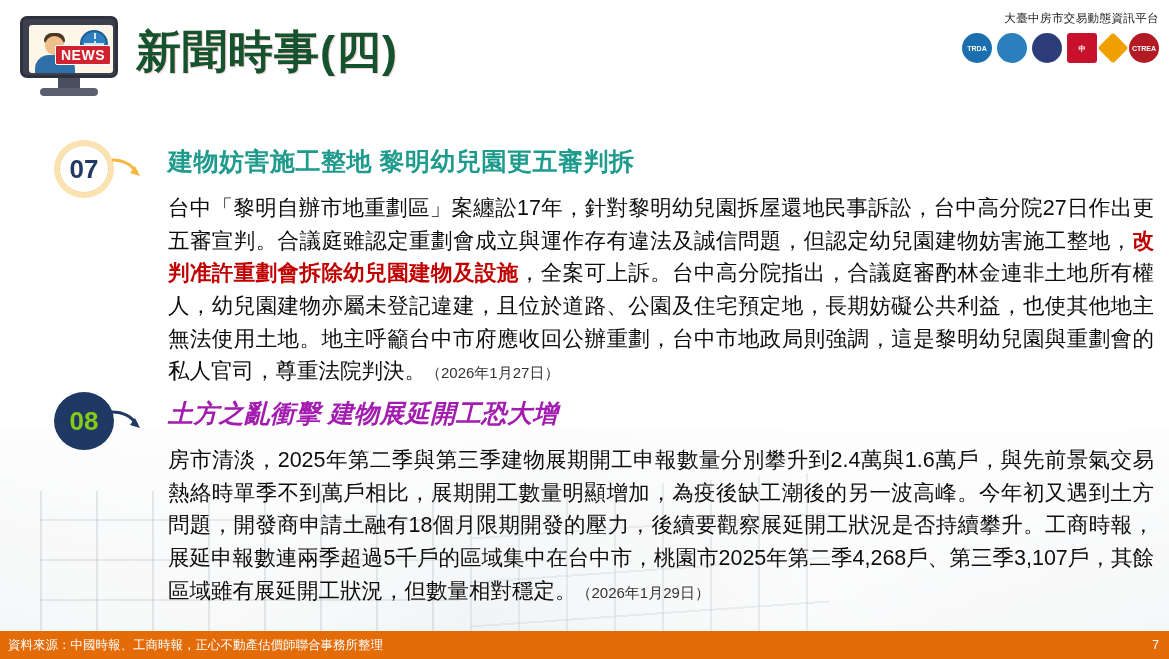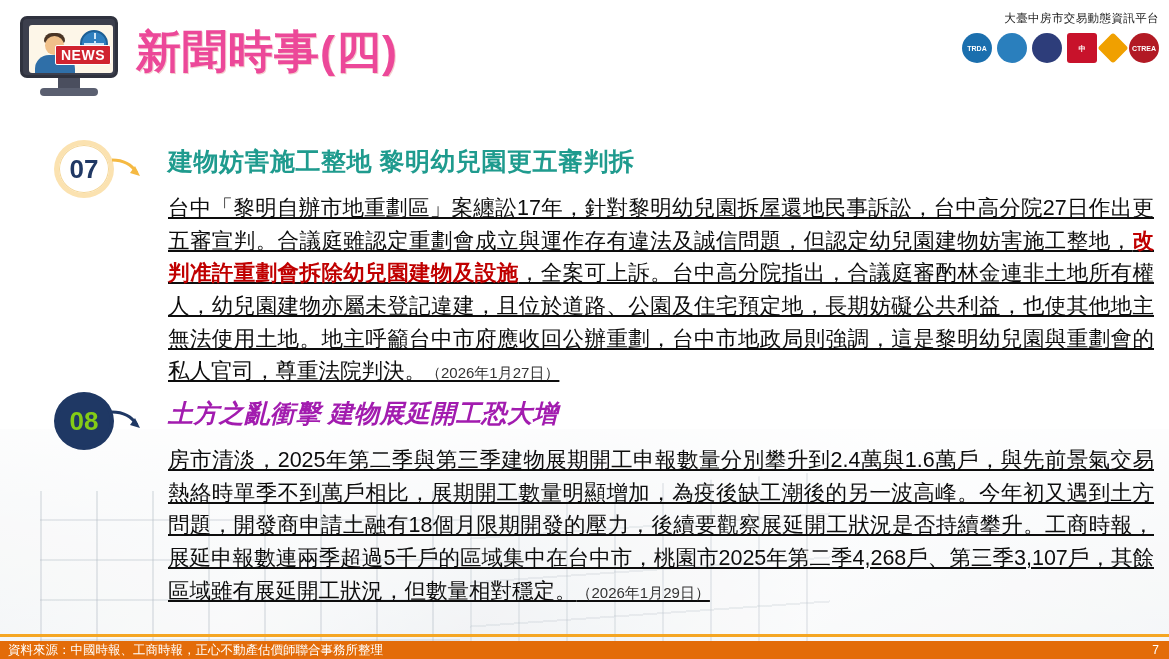--- a/index.html
+++ b/index.html
@@ -139,21 +139,21 @@
     width: 58px; height: 8px;
     background: #5a5f70;
     border-radius: 4px;
   }
 
   .slide-title {
     position: absolute;
     left: 136px; top: 22px;
     font-size: 45px;
     font-weight: bold;
-    color: #ec4899;
+    color: #14532d;
     letter-spacing: 1px;
     text-shadow: 1px 1px 0 #f4cfcf;
   }
 
   .brandline {
     position: absolute;
     right: 10px; top: 11px;
     font-size: 11.5px;
     color: #1a1a1a;
     letter-spacing: 0.4px;
@@ -242,36 +242,35 @@
   .headline.h08 { color: #a21caf; font-style: italic; }
 
   .body {
     position: absolute;
     left: 168px; top: 52px;
     width: 986px;
     font-size: 21.5px;
     line-height: 1.52;
     color: #0d0d0d;
     text-align: justify;
-    text-decoration: underline;
   }
   .body .hl {
     color: #c00000;
     font-weight: bold;
   }
   .body .date {
     font-size: 15px;
     color: #333333;
   }
 
   
   .footer {
     position: absolute;
     left: 0; bottom: 0;
-    width: 1169px; height: 18px;
+    width: 1169px; height: 28px;
     background: #e36c09;
     color: #ffffff;
     font-size: 12.5px;
     display: flex;
     align-items: center;
     z-index: 5;
   }
   .footer .src { padding-left: 8px; }
   .footer .pageno {
     position: absolute;

